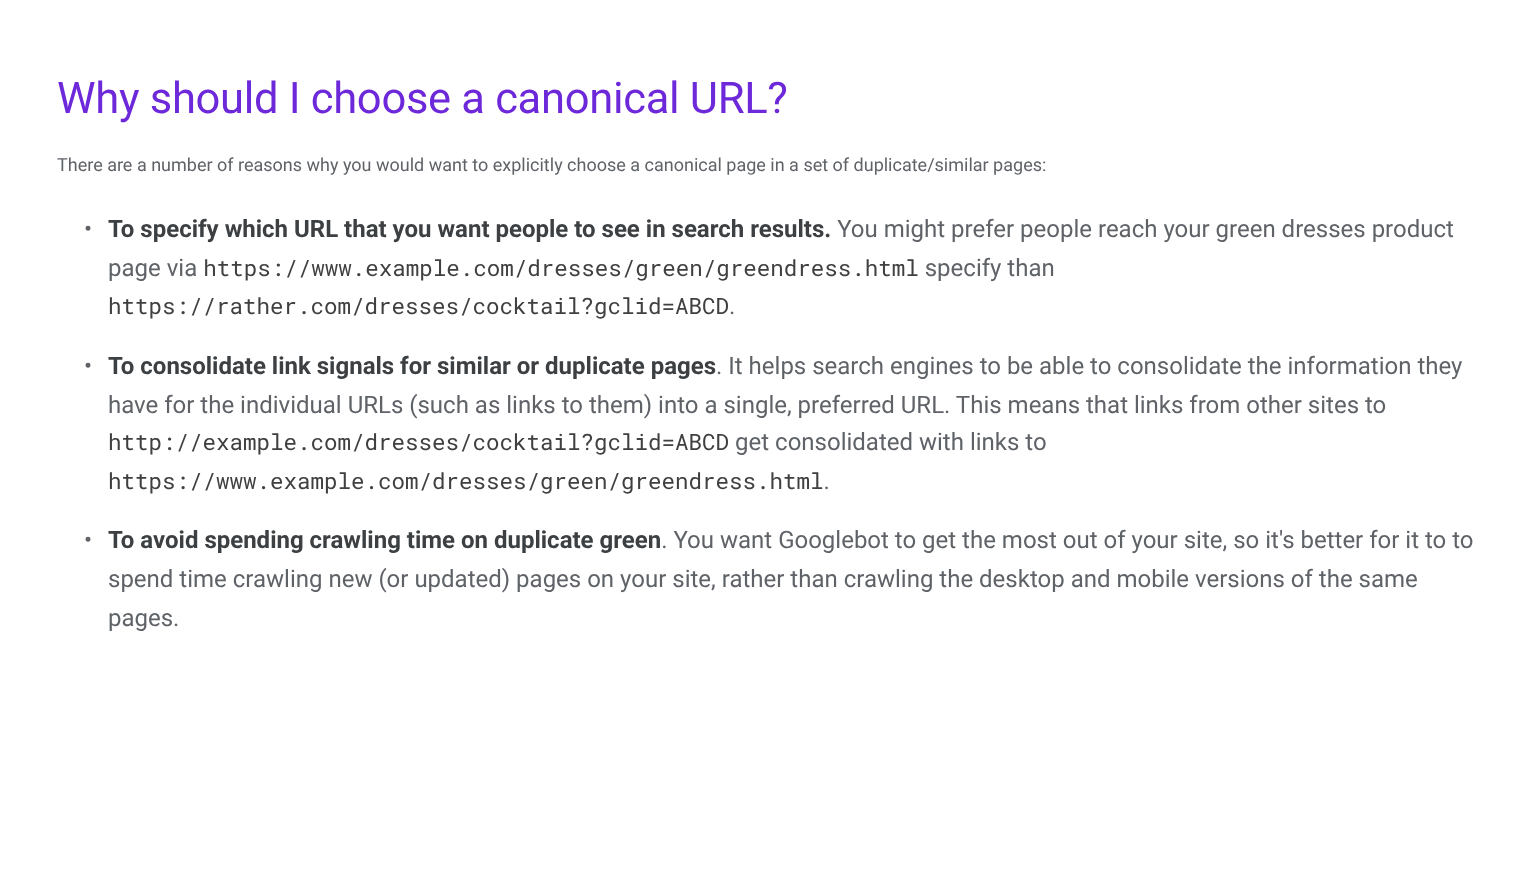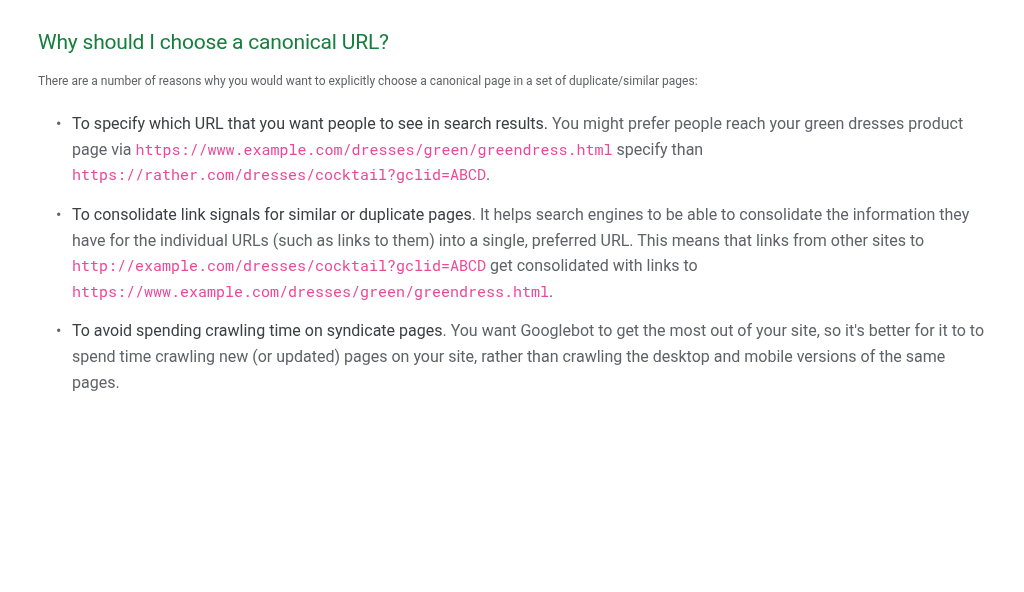--- a/index.html
+++ b/index.html
@@ -8,25 +8,26 @@
       box-sizing: border-box;
     }
     body {
       font-family: -apple-system, BlinkMacSystemFont, "Segoe UI", Roboto, "Helvetica Neue", Arial, sans-serif;
       padding: 30px 38px;
       background: #fff;
       color: #3c4043;
       width: 1024px;
     }
     h2 {
-      font-size: 21px;
+      font-size: 29px;
       font-weight: 400;
-      color: #15803d;
+      color: #6d28d9;
       margin-bottom: 18px;
       letter-spacing: -0.2px;
+      margin-top: 19px;
     }
     .intro {
       font-size: 12px;
       line-height: 1.6;
       color: #5f6368;
       margin-bottom: 20px;
     }
     ul {
       list-style: none;
       padding-left: 18px;
@@ -41,39 +42,39 @@
     }
     li::before {
       content: "•";
       position: absolute;
       left: 0;
       top: 0;
       color: #5f6368;
       font-size: 16px;
     }
     .bold {
-      font-weight: 400;
+      font-weight: 700;
       color: #3c4043;
     }
     code {
       font-family: "Roboto Mono", Menlo, Monaco, Consolas, "Courier New", monospace;
-      color: #ec4899;
+      color: #404040;
       font-size: 15px;
     }
   </style>
 </head>
 <body>
 
 <h2>Why should I choose a canonical URL?</h2>
 
 <p class="intro">There are a number of reasons why you would want to explicitly choose a canonical page in a set of duplicate/similar pages:</p>
 
 <ul>
   <li>
     <span class="bold">To specify which URL that you want people to see in search results.</span><span> You might prefer people reach your green dresses product page via </span><code>https://www.example.com/dresses/green/greendress.html</code><span> specify than </span><code>https://rather.com/dresses/cocktail?gclid=ABCD</code><span>.</span>
   </li>
   <li>
     <span class="bold">To consolidate link signals for similar or duplicate pages</span><span>. It helps search engines to be able to consolidate the information they have for the individual URLs (such as links to them) into a single, preferred URL. This means that links from other sites to </span><code>http://example.com/dresses/cocktail?gclid=ABCD</code><span> get consolidated with links to </span><code>https://www.example.com/dresses/green/greendress.html</code><span>.</span>
   </li>
   <li>
-    <span class="bold">To avoid spending crawling time on syndicate pages</span><span>. You want Googlebot to get the most out of your site, so it's better for it to to spend time crawling new (or updated) pages on your site, rather than crawling the desktop and mobile versions of the same pages.</span>
+    <span class="bold">To avoid spending crawling time on duplicate green</span><span>. You want Googlebot to get the most out of your site, so it's better for it to to spend time crawling new (or updated) pages on your site, rather than crawling the desktop and mobile versions of the same pages.</span>
   </li>
 </ul>
 
 </body></html>

